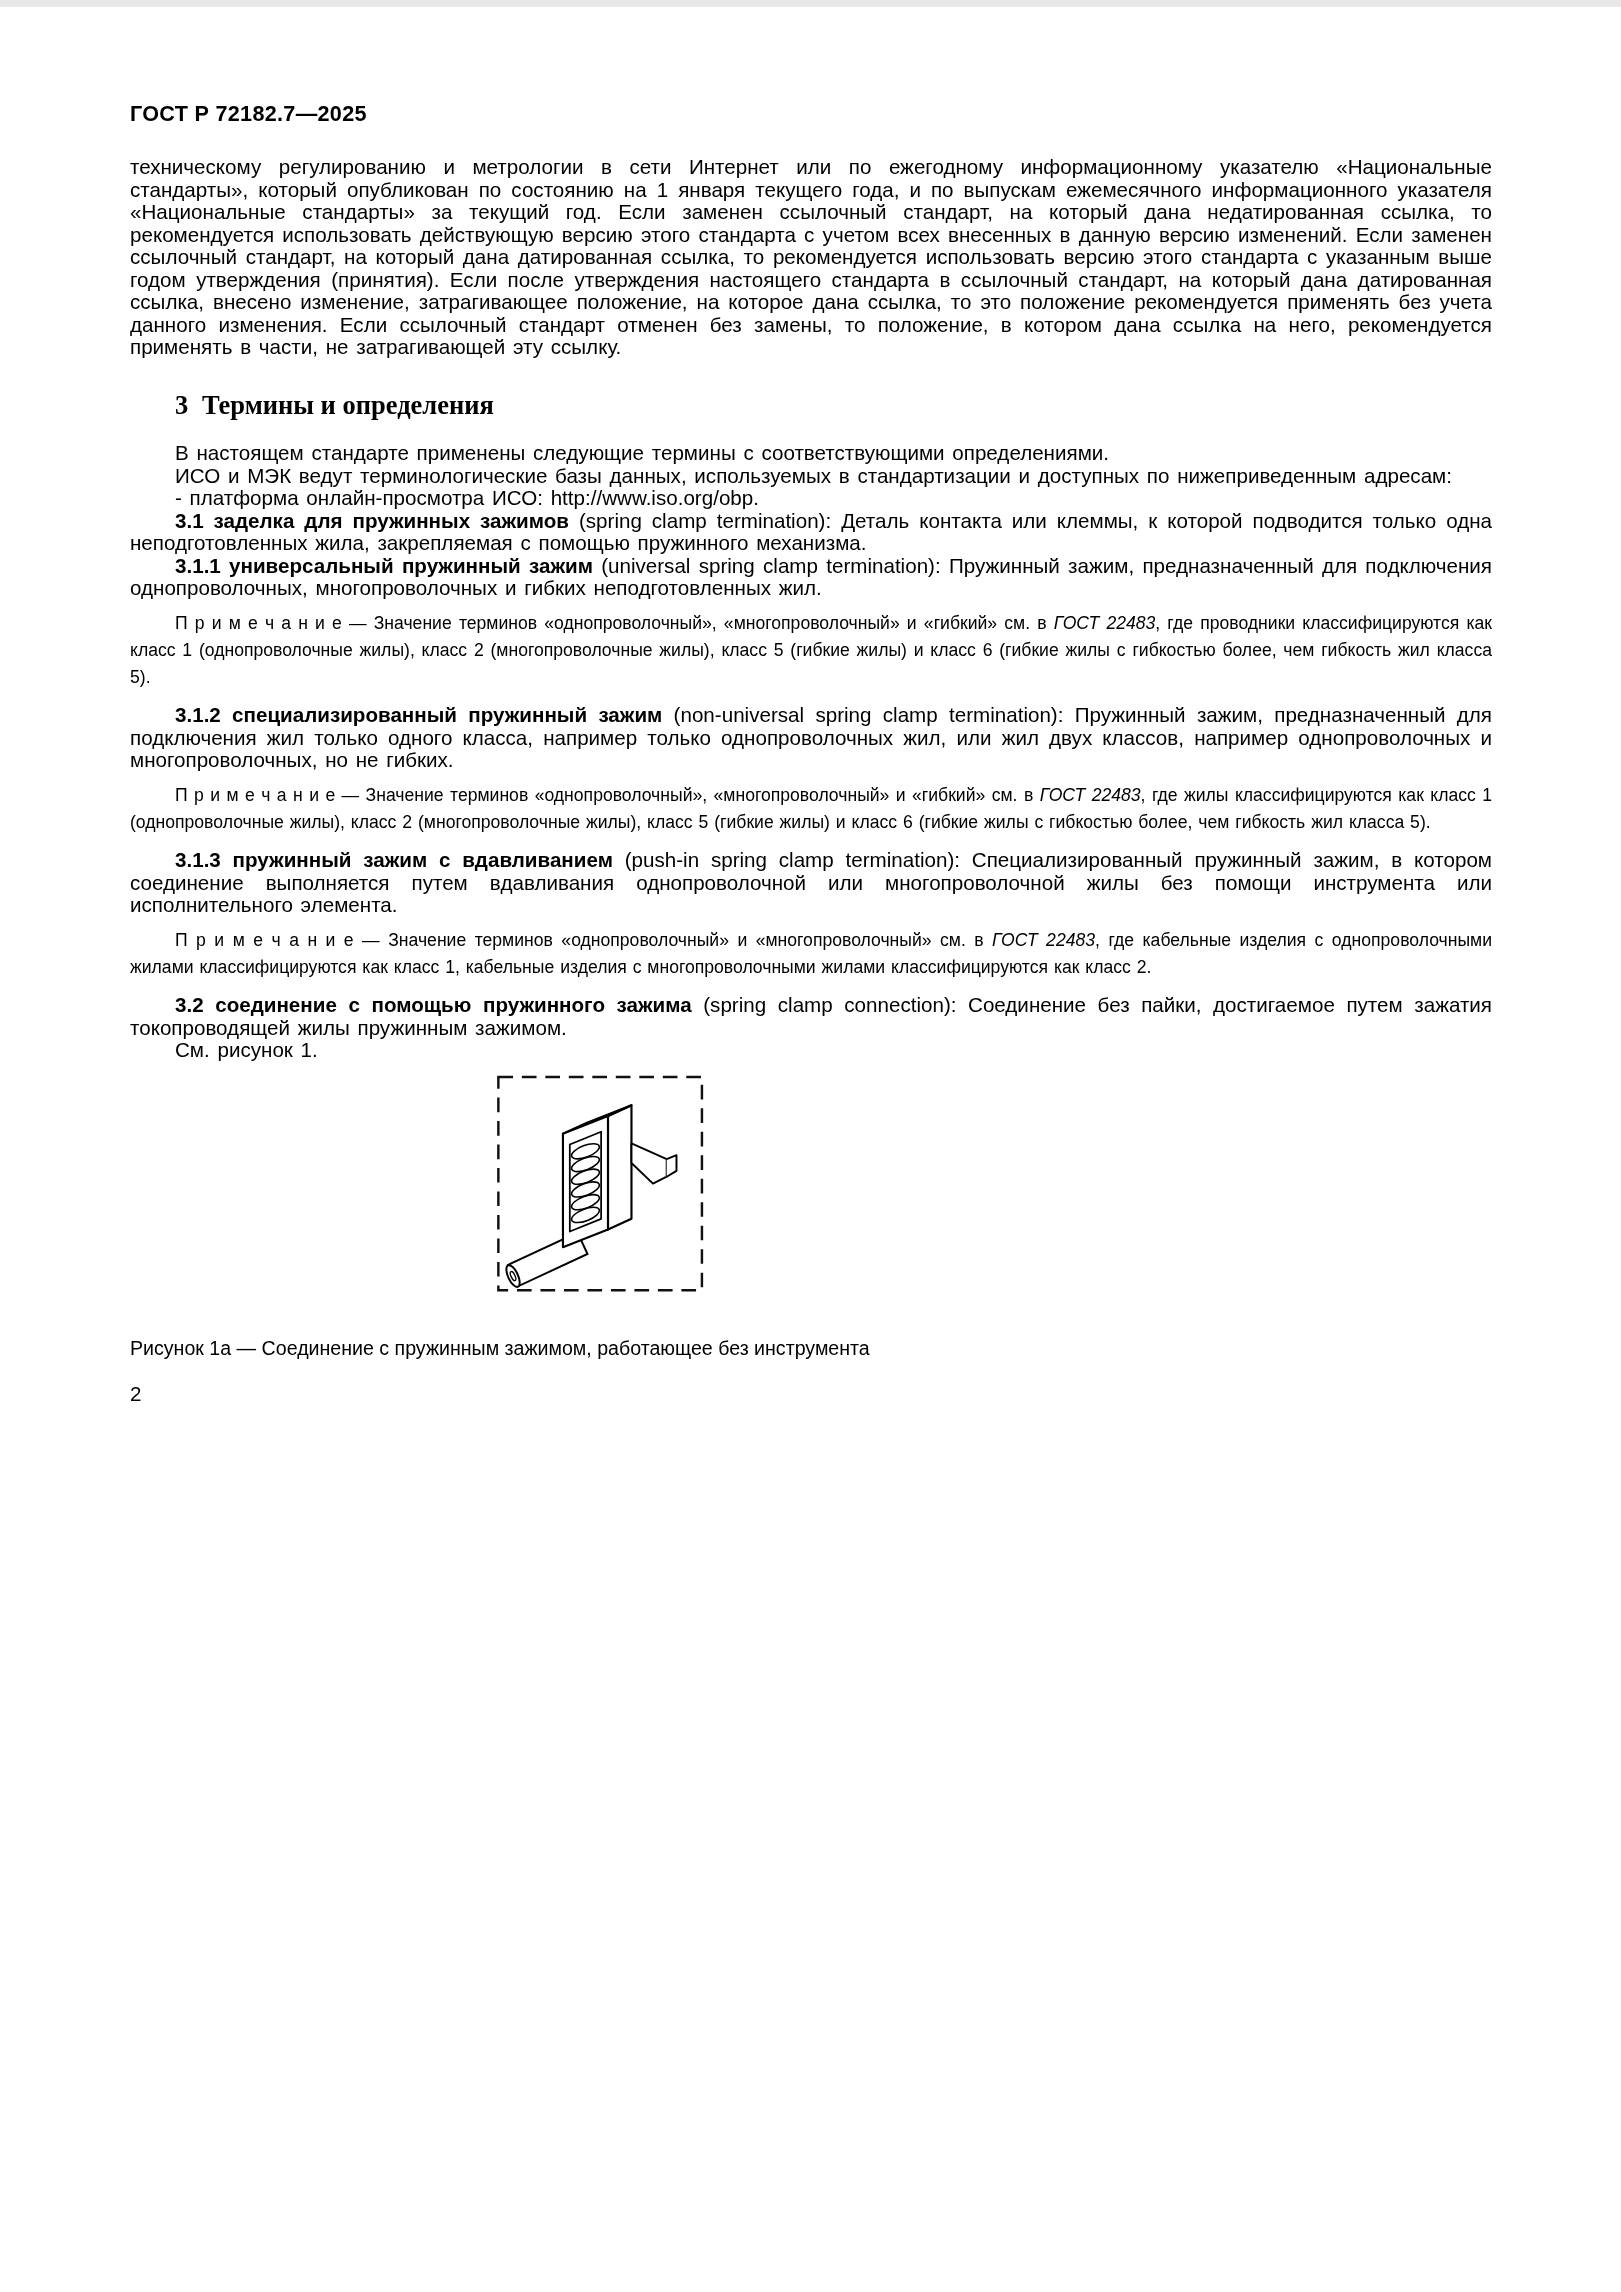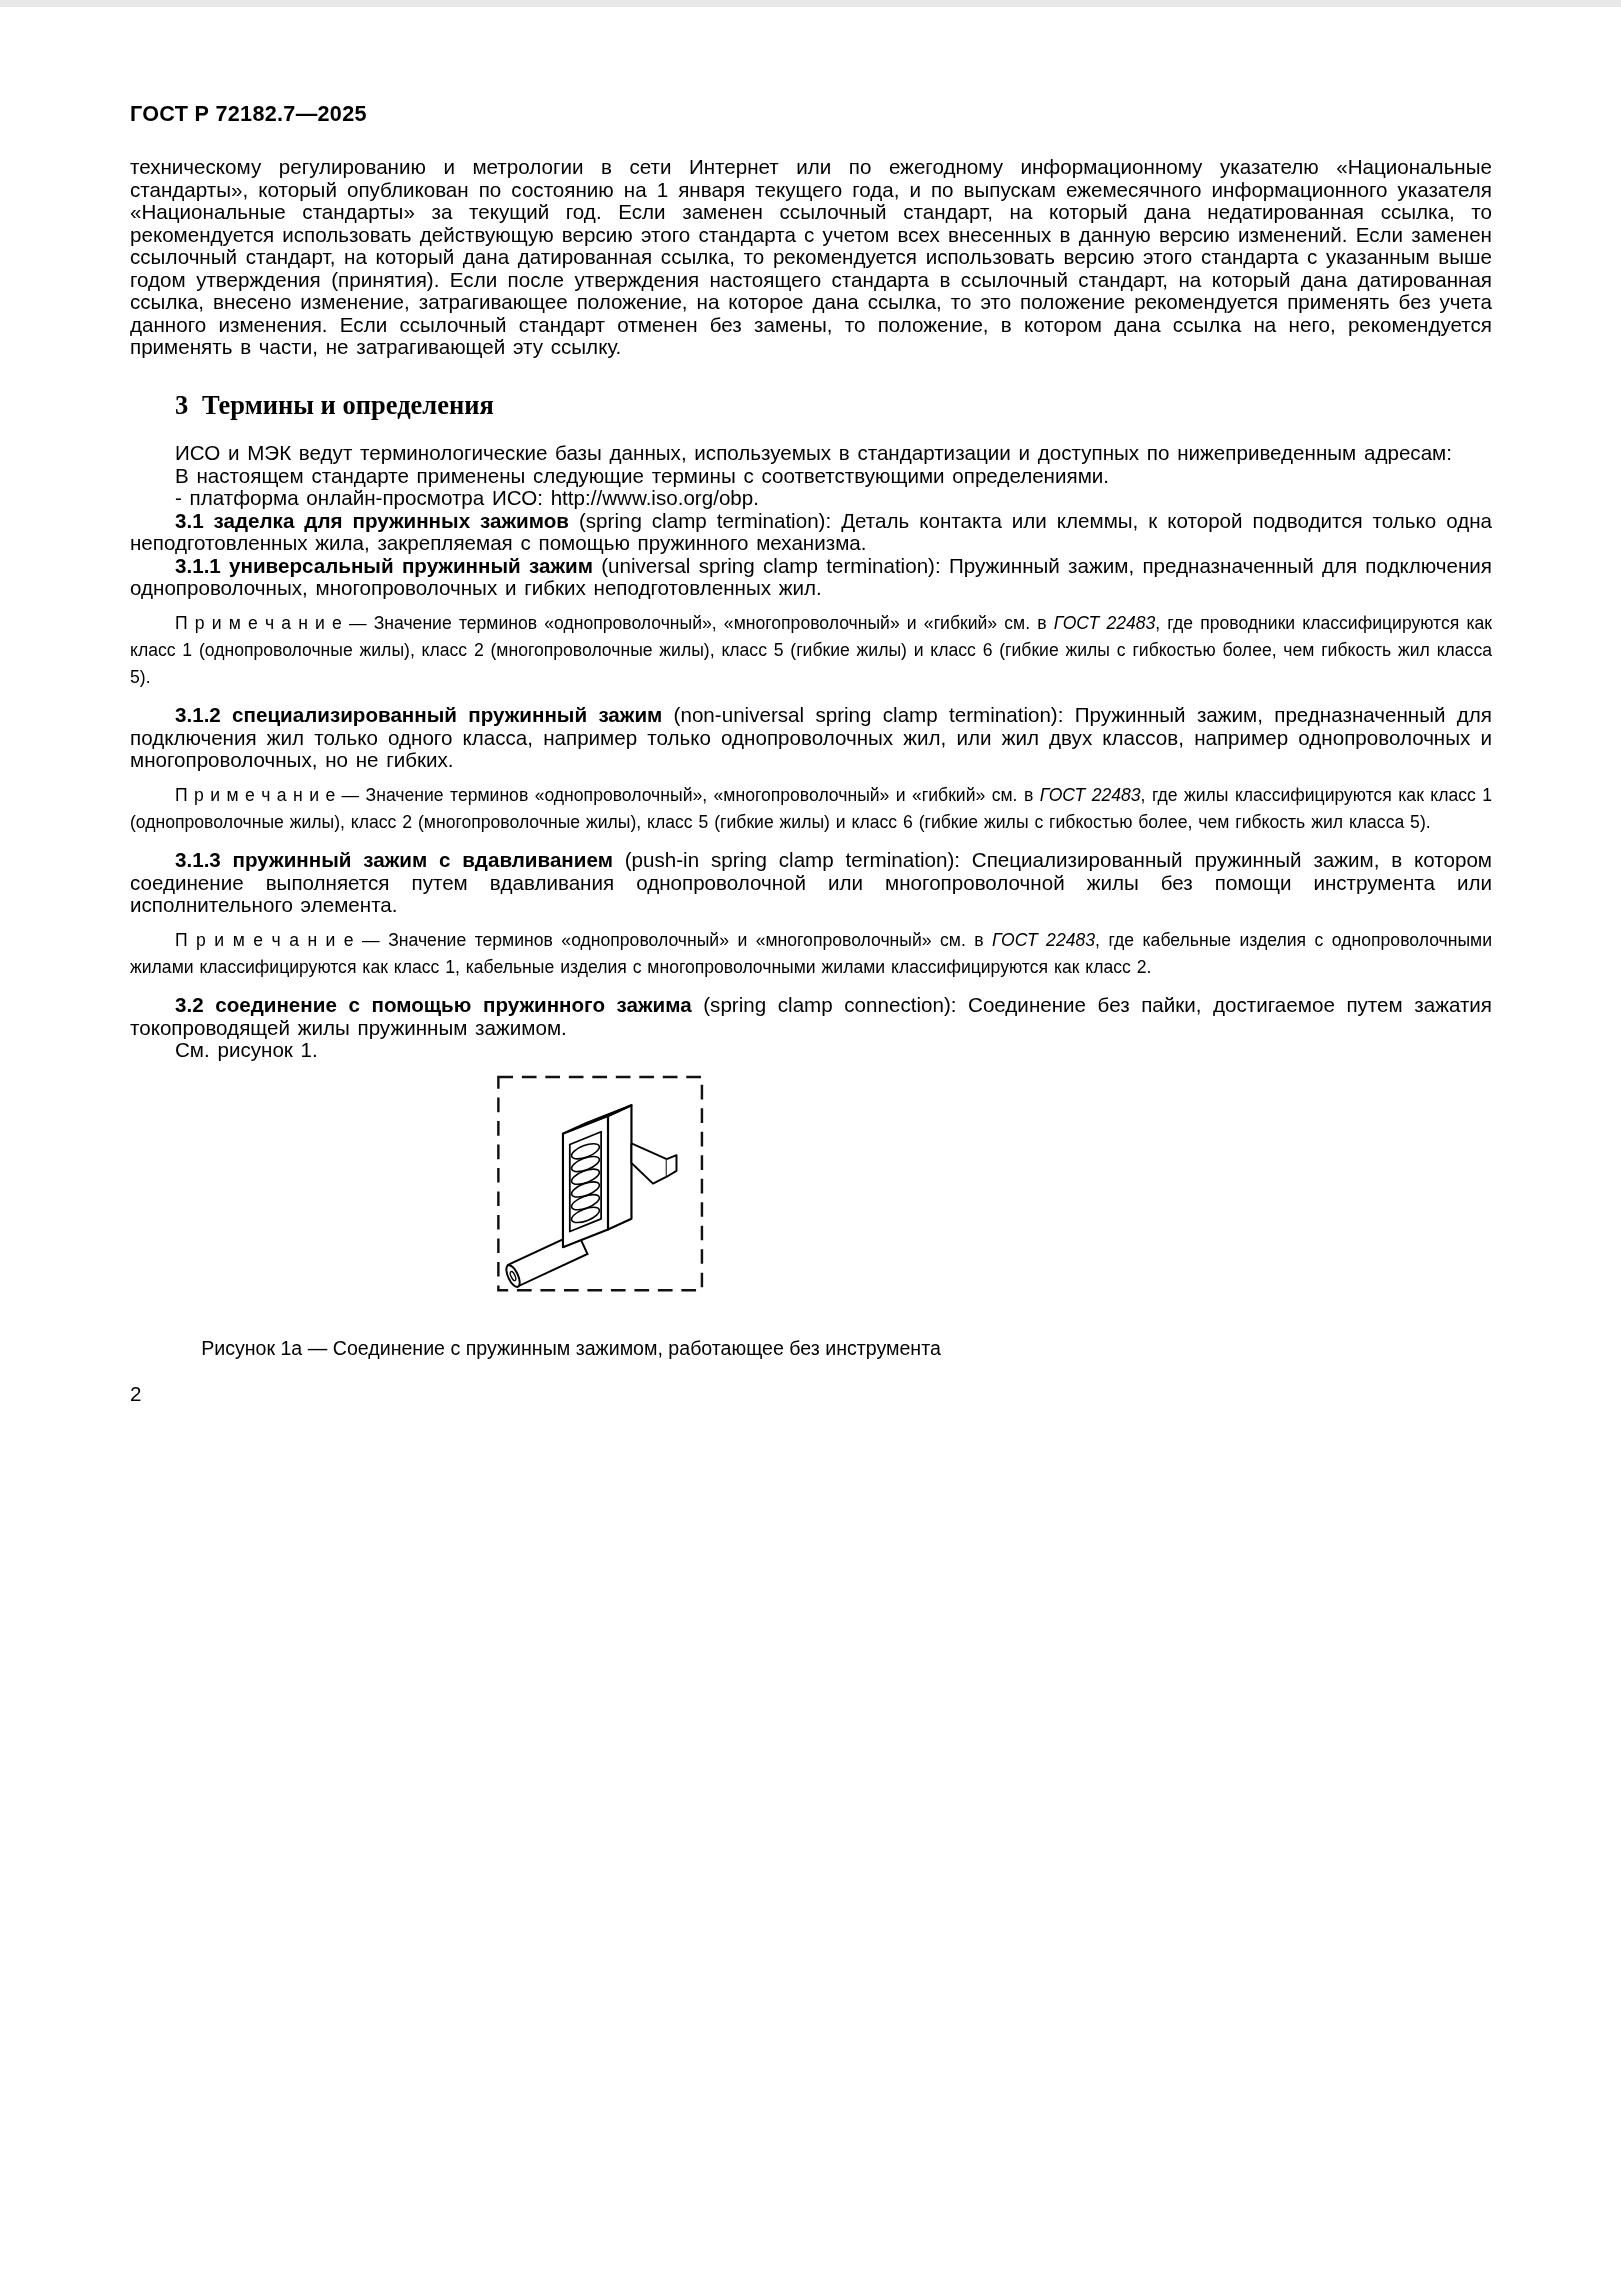--- a/index.html
+++ b/index.html
@@ -50,43 +50,43 @@
   }
   p.note i { font-style: italic; }
   .figwrap {
     position: relative;
     height: 235px;
     margin-top: 11.8px;
   }
   .figwrap svg { position: absolute; left: 284px; top: 0; }
   .caption {
     width: 882px;
-    text-align: center;
+    text-align: left;
     font-size: 19.6px;
     margin-top: 29px;
   }
   .pagenum {
     font-size: 20.6px;
     margin-top: 21.6px;
   }
 </style>
 </head>
 <body>
 
 <div class="page">
   <div class="content">
 
     <div class="runhead">ГОСТ Р 72182.7—2025</div>
 
     <p class="body cont">техническому регулированию и метрологии в сети Интернет или по ежегодному информационному указателю «Национальные стандарты», который опубликован по состоянию на 1 января текущего года, и по выпускам ежемесячного информационного указателя «Национальные стандарты» за текущий год. Если заменен ссылочный стандарт, на который дана недатированная ссылка, то рекомендуется использовать действующую версию этого стандарта с учетом всех внесенных в данную версию изменений. Если заменен ссылочный стандарт, на который дана датированная ссылка, то рекомендуется использовать версию этого стандарта с указанным выше годом утверждения (принятия). Если после утверждения настоящего стандарта в ссылочный стандарт, на который дана датированная ссылка, внесено изменение, затрагивающее положение, на которое дана ссылка, то это положение рекомендуется применять без учета данного изменения. Если ссылочный стандарт отменен без замены, то положение, в котором дана ссылка на него, рекомендуется применять в части, не затрагивающей эту ссылку.</p>
 
     <h2 class="sec"><span>3</span><span class="sec-title">Термины и определения</span></h2>
 
+    <p class="body ind">В настоящем стандарте применены следующие термины с соответствующими определениями.</p>
     <p class="body ind">ИСО и МЭК ведут терминологические базы данных, используемых в стандартизации и доступных по нижеприведенным адресам:</p>
-    <p class="body ind">В настоящем стандарте применены следующие термины с соответствующими определениями.</p>
     <p class="body ind">- платформа онлайн-просмотра ИСО: http://www.iso.org/obp.</p>
 
     <p class="body ind"><b>3.1 заделка для пружинных зажимов</b><span> (spring clamp termination): Деталь контакта или клеммы, к которой подводится только одна неподготовленных жила, закрепляемая с помощью пружинного механизма.</span></p>
 
     <p class="body ind"><b>3.1.1 универсальный пружинный зажим</b><span> (universal spring clamp termination): Пружинный зажим, предназначенный для подключения однопроволочных, многопроволочных и гибких неподготовленных жил.</span></p>
 
     <p class="note"><span>П р и м е ч а н и е — Значение терминов «однопроволочный», «многопроволочный» и «гибкий» см. в </span><i>ГОСТ 22483</i><span>, где проводники классифицируются как класс 1 (однопроволочные жилы), класс 2 (многопроволочные жилы), класс 5 (гибкие жилы) и класс 6 (гибкие жилы с гибкостью более, чем гибкость жил класса 5).</span></p>
 
     <p class="body ind"><b>3.1.2 специализированный пружинный зажим</b><span> (non-universal spring clamp termination): Пружинный зажим, предназначенный для подключения жил только одного класса, например только однопроволочных жил, или жил двух классов, например однопроволочных и многопроволочных, но не гибких.</span></p>
 

